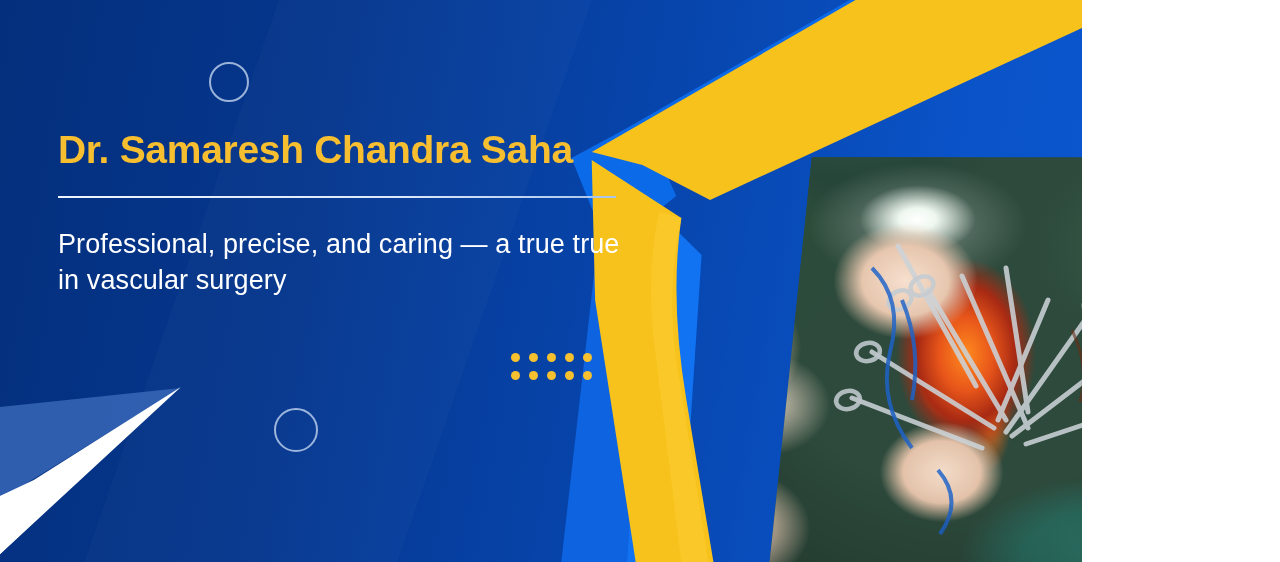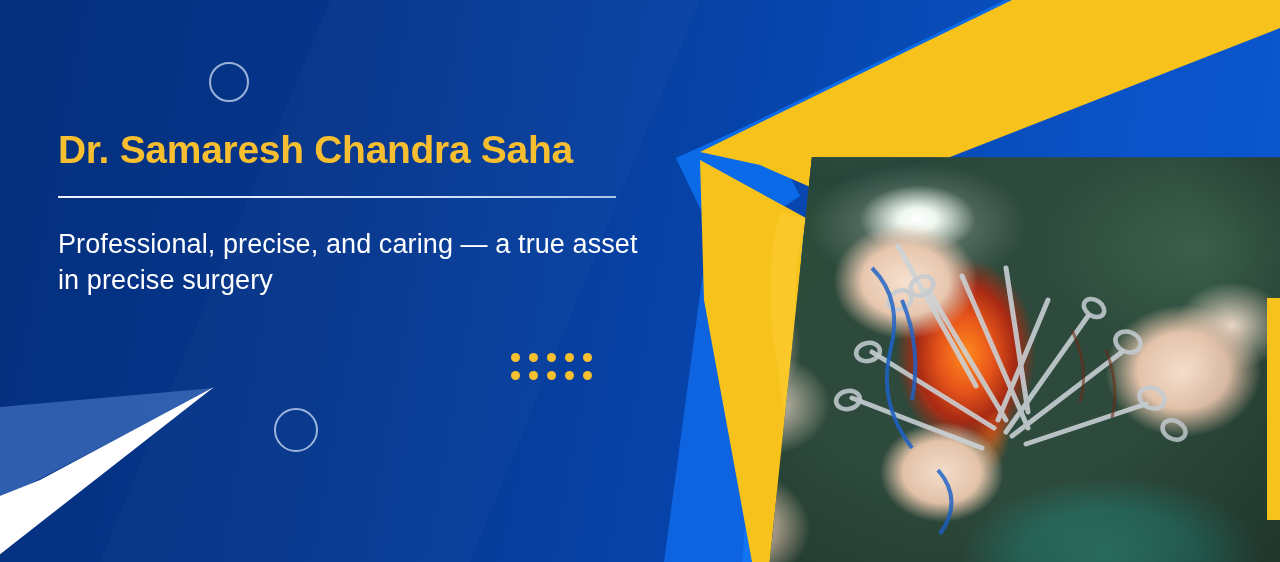--- a/index.html
+++ b/index.html
@@ -1,21 +1,21 @@
 <!DOCTYPE html>
 <html><head>
 <meta charset="utf-8">
 <style>
   * { margin:0; padding:0; box-sizing:border-box; }
   html,body { background:#ffffff; }
   body { font-family:"Liberation Sans", sans-serif; }
 
   .banner{
     position:relative;
-    width:1280px;
+    width:1082px;
     height:562px;
     overflow:hidden;
     background:linear-gradient(100deg,#042f7c 0%,#05368d 28%,#0745ac 58%,#0a53c8 84%,#0b57d0 100%);
   }
 
   
   .deco-svg{ position:absolute; inset:0; width:100%; height:100%; pointer-events:none; }
 
   
   .ring{
@@ -192,21 +192,21 @@
     <path d="M 700,160 L 806,218 Q 792,300 812,400 L 844,562 L 752,562 L 704,300 Z" fill="#f7c21c"></path>
     <path d="M 806,218 Q 788,286 800,360 L 838,562 L 806,562 L 772,330 Q 766,262 780,212 Z" fill="#fac828"></path>
   </svg>
 
   <div class="ring ring-top"></div>
   <div class="ring ring-bottom"></div>
 
   <div class="copy">
     <div class="doc-name">Dr. Samaresh Chandra Saha</div>
     <div class="rule"></div>
-    <div class="tagline">Professional, precise, and caring — a true asset in precise surgery</div>
+    <div class="tagline">Professional, precise, and caring — a true true in vascular surgery</div>
   </div>
 
   <div class="dot-grid">
     <span class="dot"></span>
     <span class="dot"></span>
     <span class="dot"></span>
     <span class="dot"></span>
     <span class="dot"></span>
     <span class="dot"></span>
     <span class="dot"></span>

